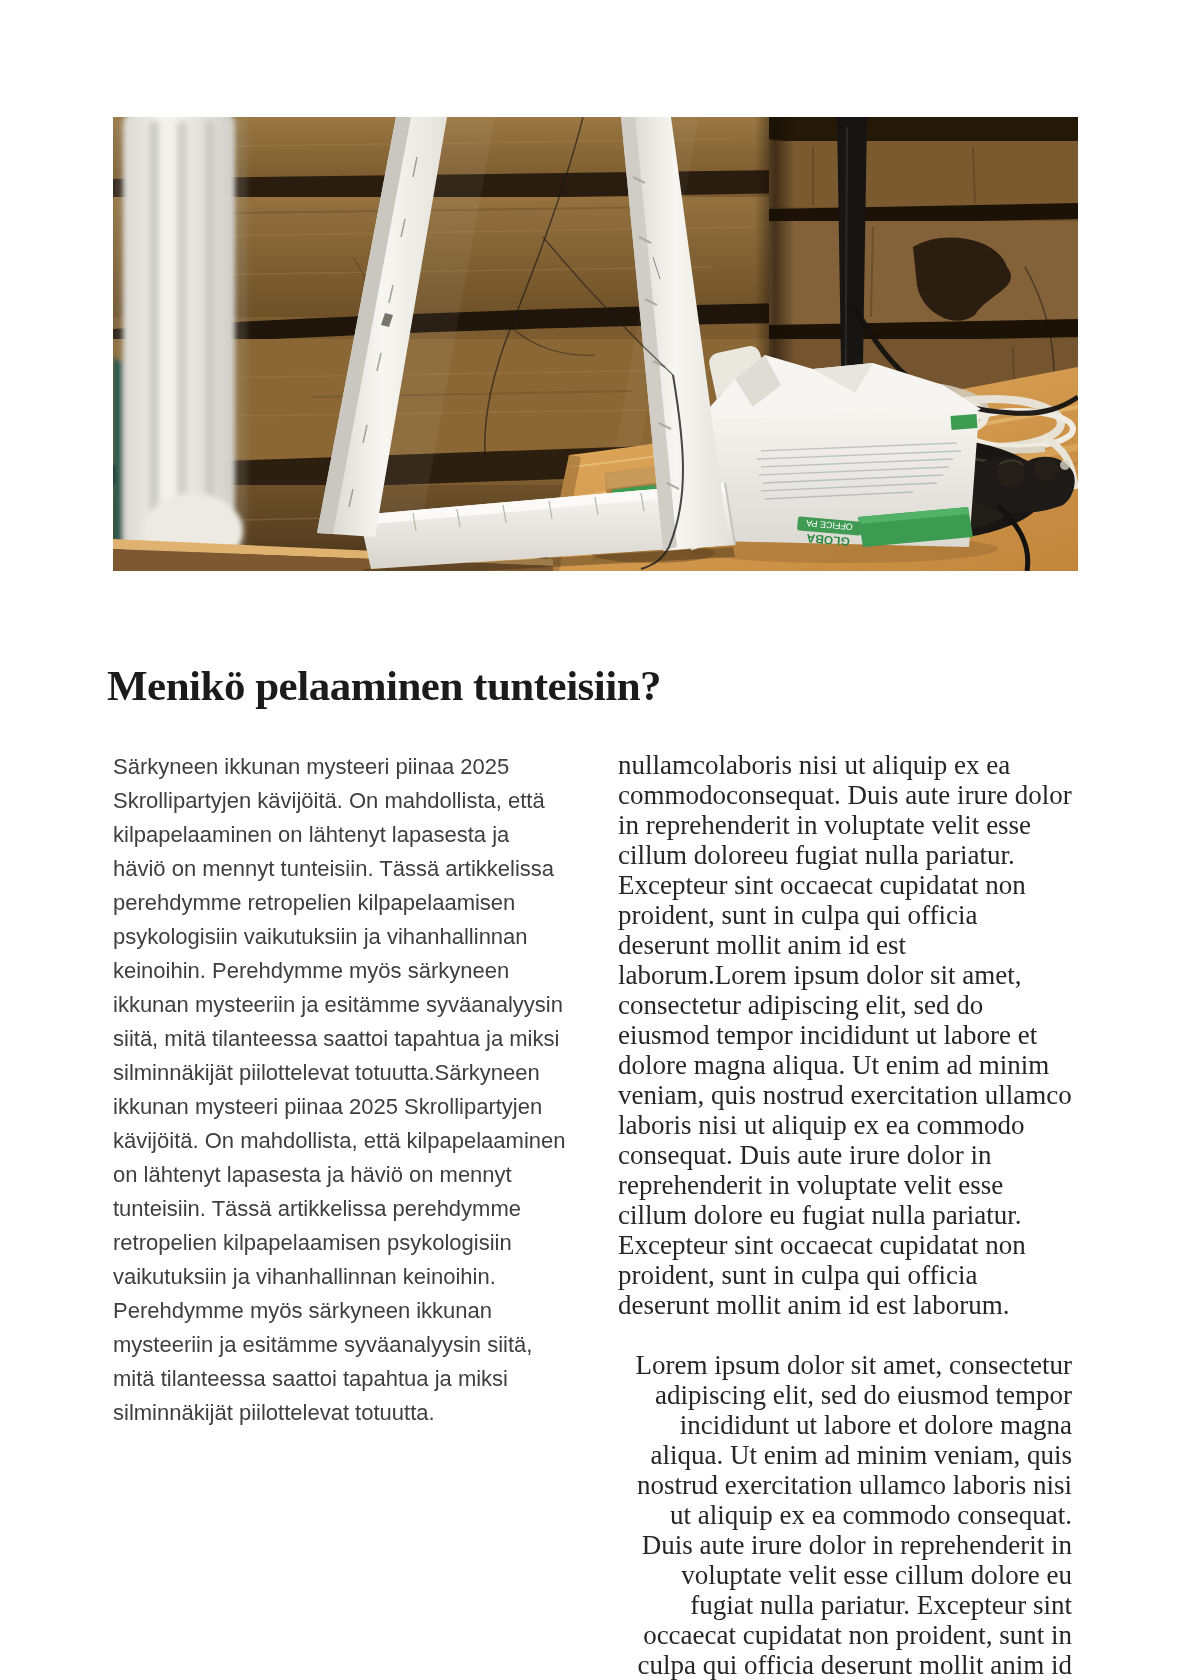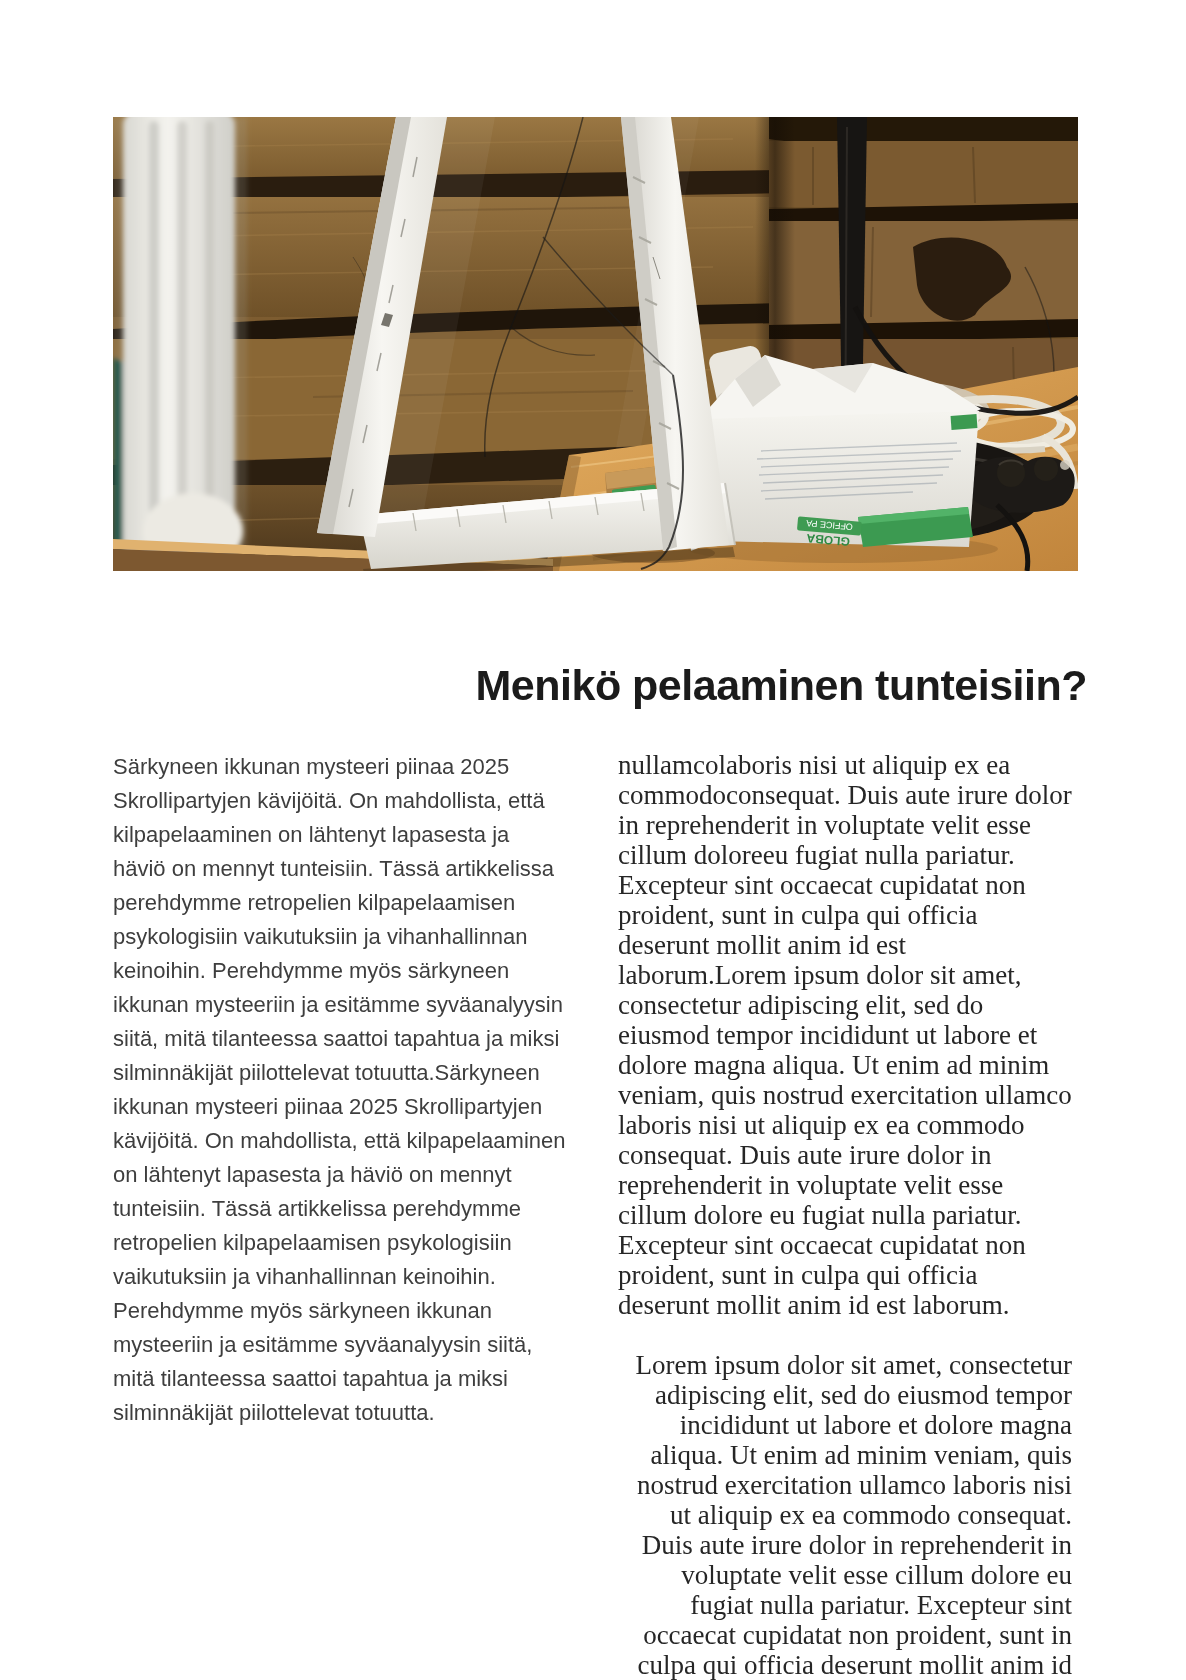--- a/index.html
+++ b/index.html
@@ -1,22 +1,22 @@
 <!DOCTYPE html>
 <html><head>
 <meta charset="utf-8">
 <style>
   html,body { margin:0; padding:0; background:#ffffff; }
   .page { position:relative; width:1186px; height:1680px; background:#ffffff; overflow:hidden;
           font-family:"Liberation Sans",sans-serif; }
   .photo { position:absolute; left:113px; top:117px; width:965px; height:454px; }
   .photo svg { display:block; width:965px; height:454px; }
   .headline { position:absolute; left:107px; top:630px; width:980px;
-              font-family:Liberation Sans, sans-serif; font-weight:700;
-              font-size:43px; line-height:1.25; letter-spacing:-0.5px; color:#1b1b1b;text-align:right; }
+              font-family:Liberation Serif, serif; font-weight:700;
+              font-size:43px; line-height:1.25; letter-spacing:-0.5px; color:#1b1b1b; }
   .columns { position:absolute; left:113px; top:750px; width:959px; display:flex; gap:51px; }
   .col { width:458px; }
   .col-left { font-family:"Liberation Sans",sans-serif; font-size:22px; line-height:34px; color:#3e3e3e; }
   .col-left p { margin:0; }
   .col-right { font-family:"Liberation Serif",serif; font-size:27px; line-height:30px; color:#262626; }
   .col-right p { margin:0; }
   .col-right p + p { margin-top:30px;text-align:right; }
 </style>
 </head>
 <body>

